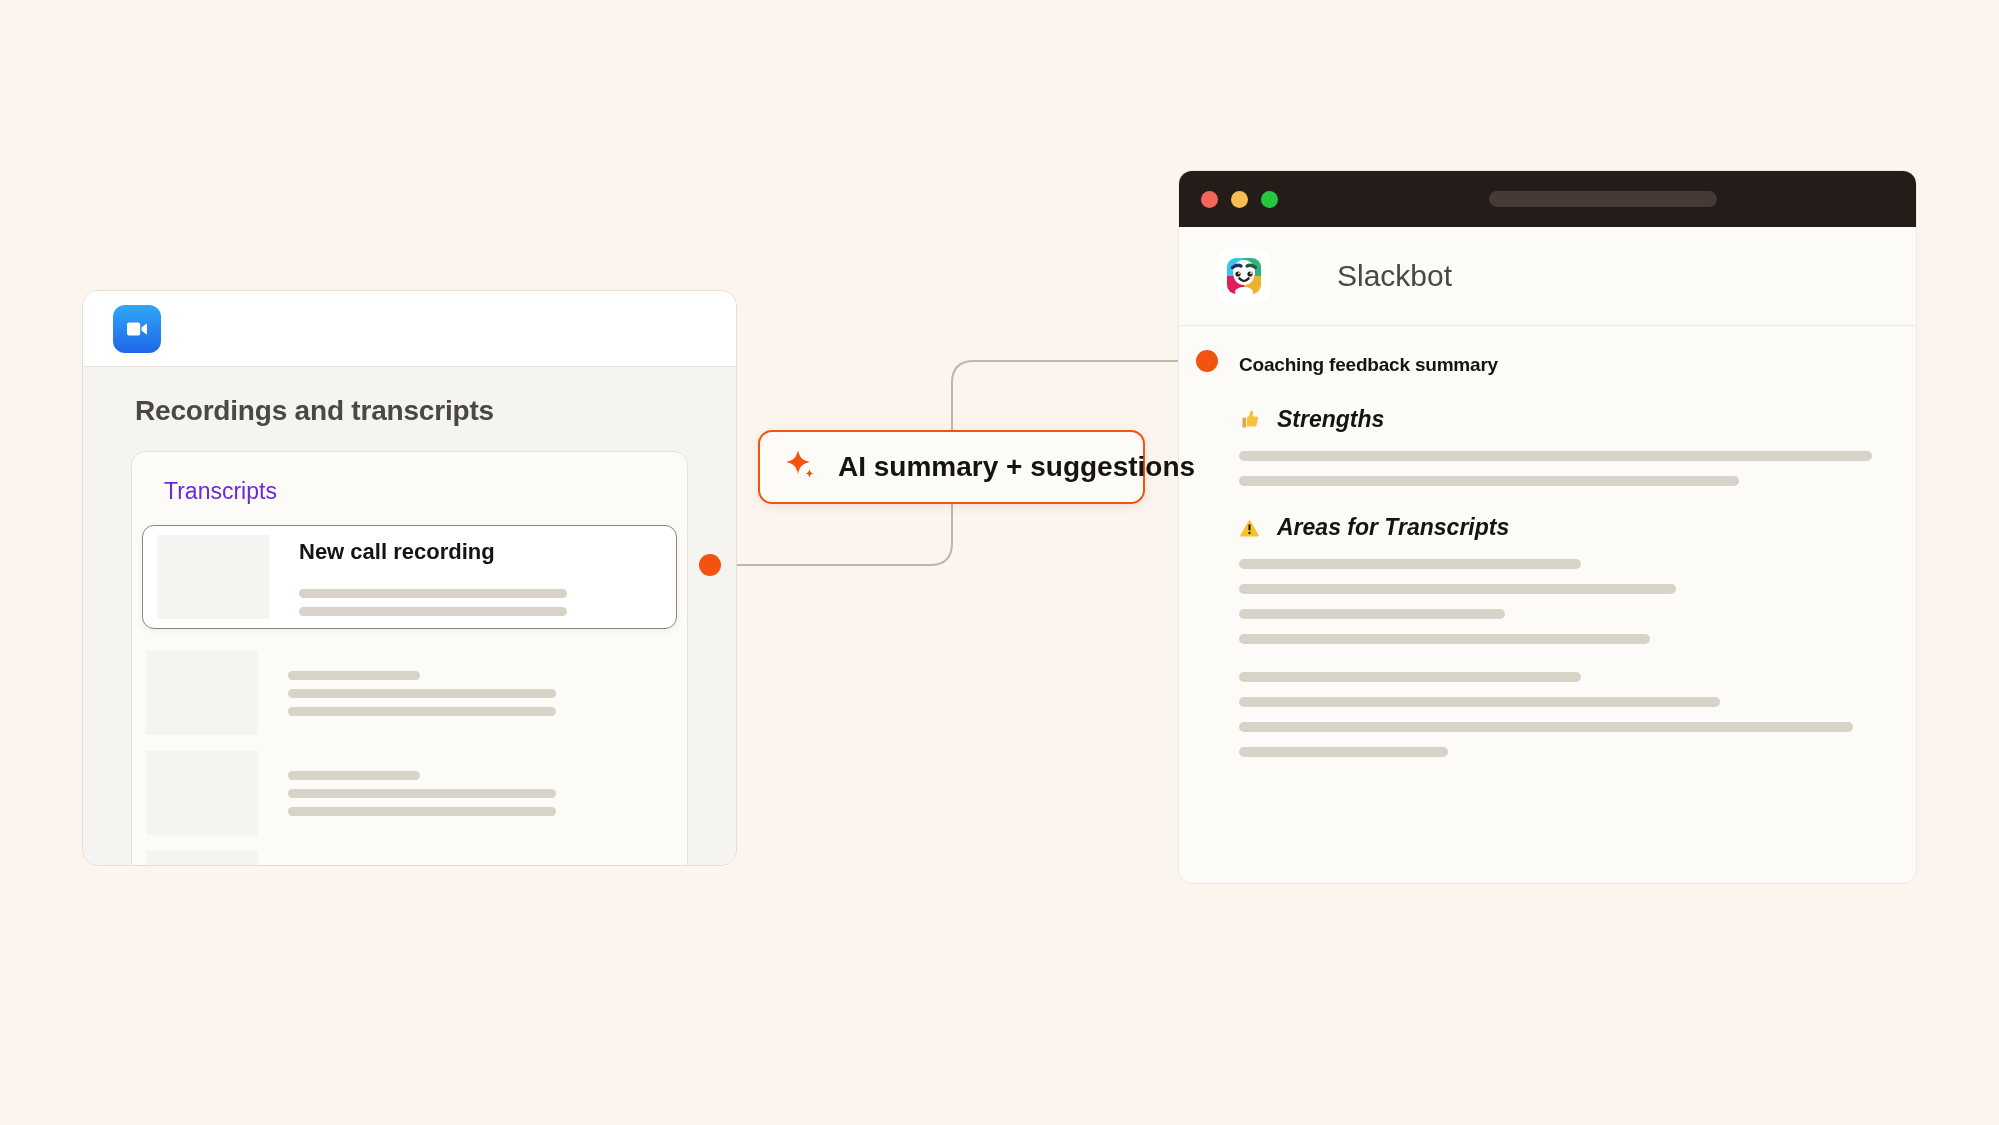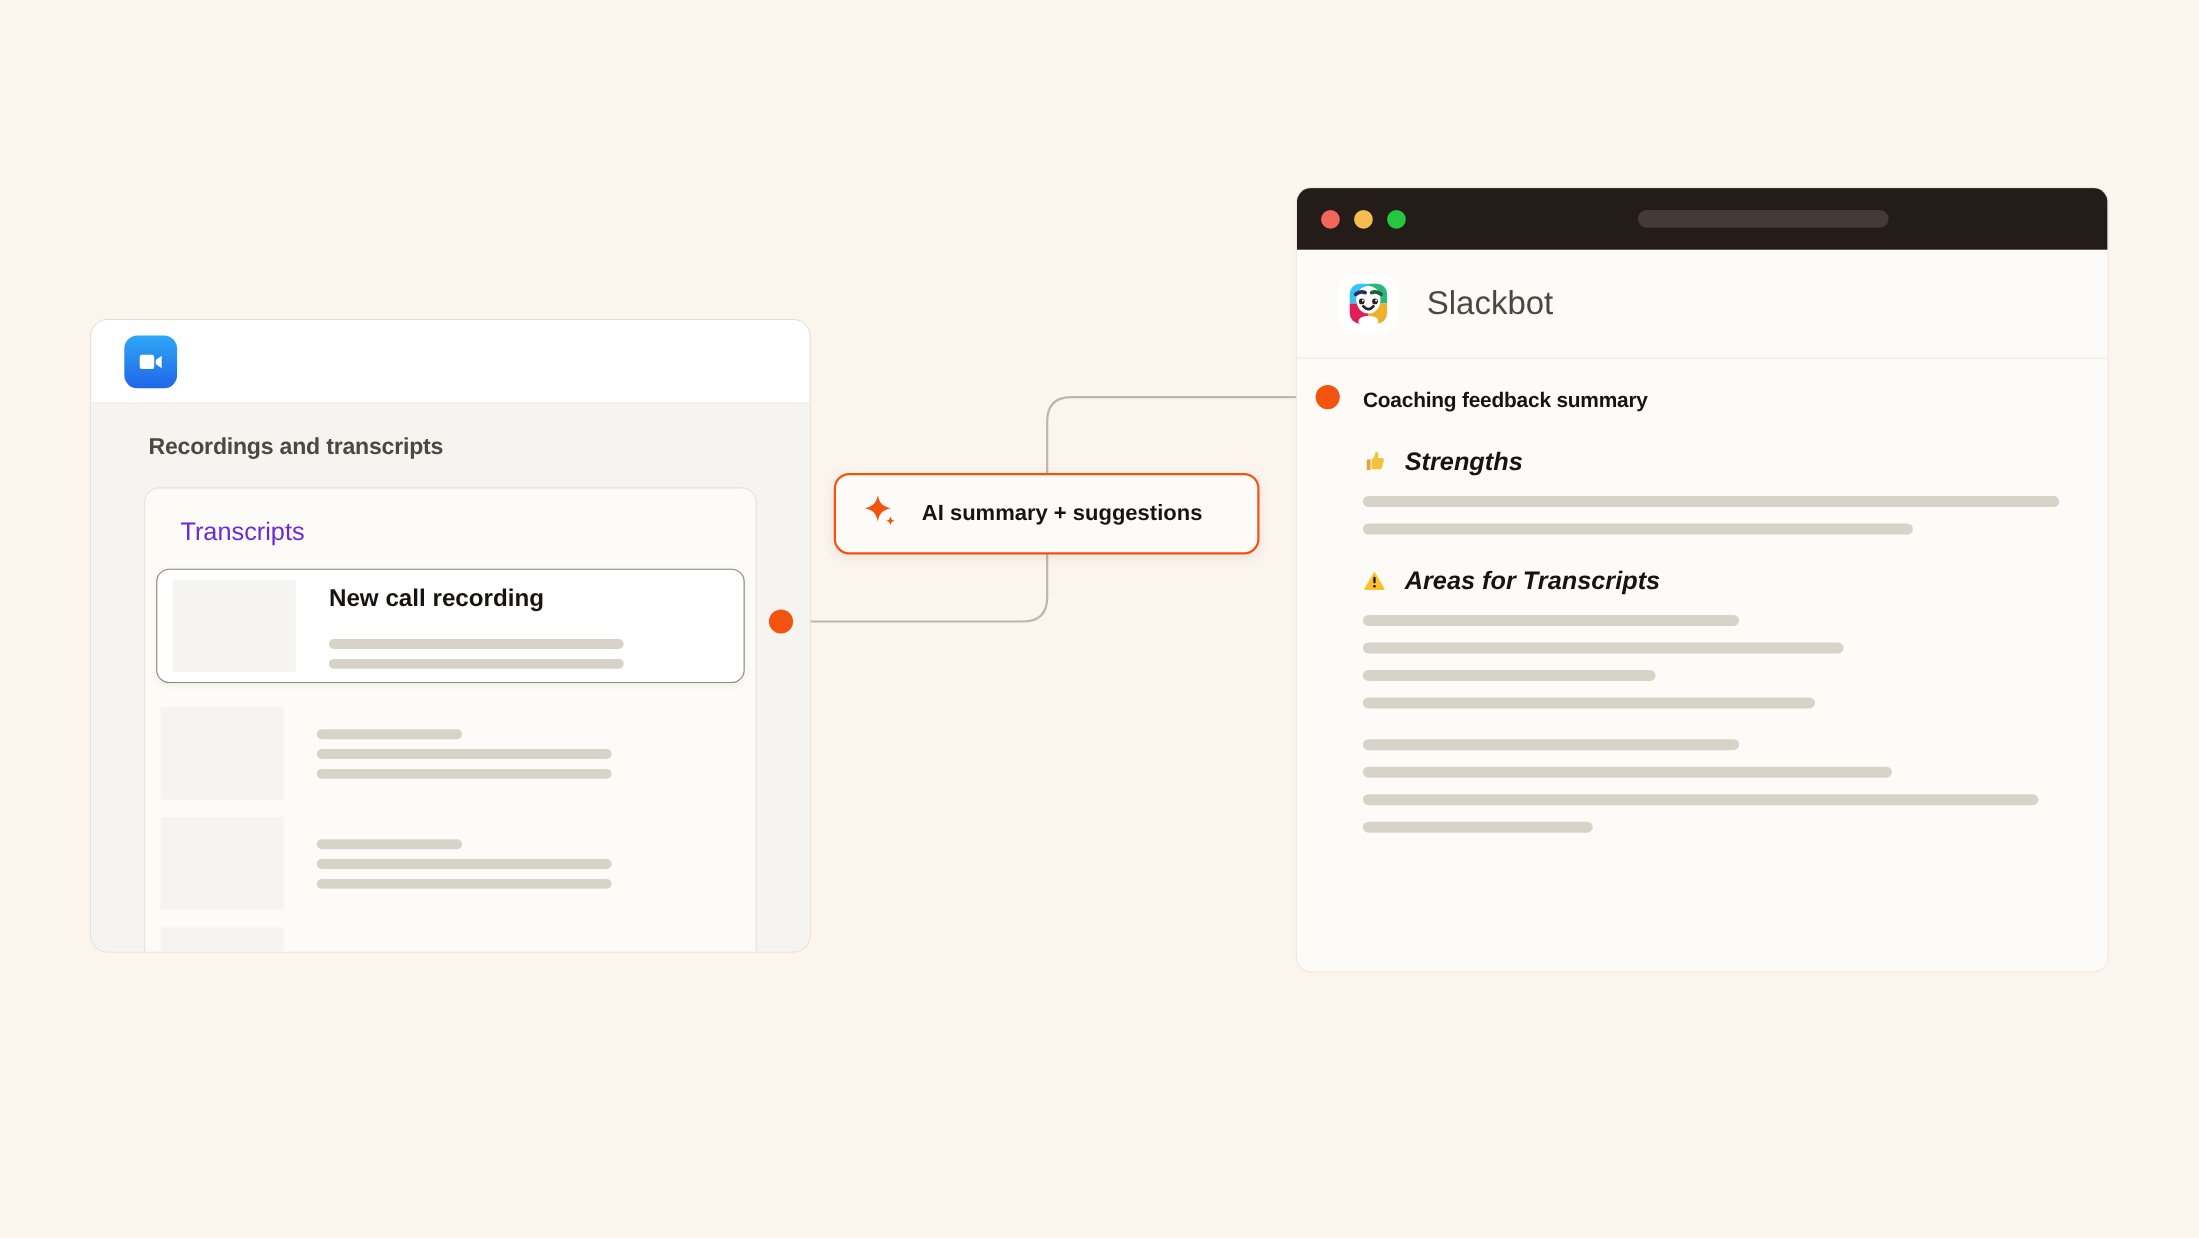--- a/index.html
+++ b/index.html
@@ -57,21 +57,21 @@
   .zoom-logo svg { display: block; }
 
   .zoom-body {
     background: #F5F4F1;
     height: calc(100% - 76px);
     padding: 28px 0 0 0;
     position: relative;
   }
 
   .zoom-heading {
-    font-size: 21px;
+    font-size: 28px;
     font-weight: bold;
     color: #4B4741;
     padding: 0 0 24px 52px;
     letter-spacing: -0.2px;
   }
 
   .transcripts-card {
     margin-left: 48px;
     margin-right: 48px;
     background: #FCFBF8;
@@ -184,21 +184,21 @@
     background: #FDFBF7;
     border: 2px solid #F2530E;
     border-radius: 14px;
     display: flex;
     align-items: center;
     padding-left: 24px;
     z-index: 4;
     box-shadow: 0 3px 10px rgba(120,70,40,0.10);
   }
   .ai-badge .label {
-    font-size: 20px;
+    font-size: 28px;
     font-weight: bold;
     color: #161310;
     margin-left: 20px;
     white-space: nowrap;
   }
 
   
   .slack-panel {
     position: absolute;
     left: 1178px;
@@ -238,20 +238,21 @@
     height: 16px;
     border-radius: 9px;
     background: #453A35;
   }
 
   .slack-header {
     display: flex;
     align-items: center;
     padding: 22px 0 22px 38px;
     border-bottom: 1px solid #EFEAE1;
+    gap: 40px;
   }
   .slack-avatar {
     width: 54px;
     height: 54px;
     border-radius: 14px;
     overflow: hidden;
     flex: 0 0 auto;
     background: #FFFFFF;
   }
   .slack-name {

